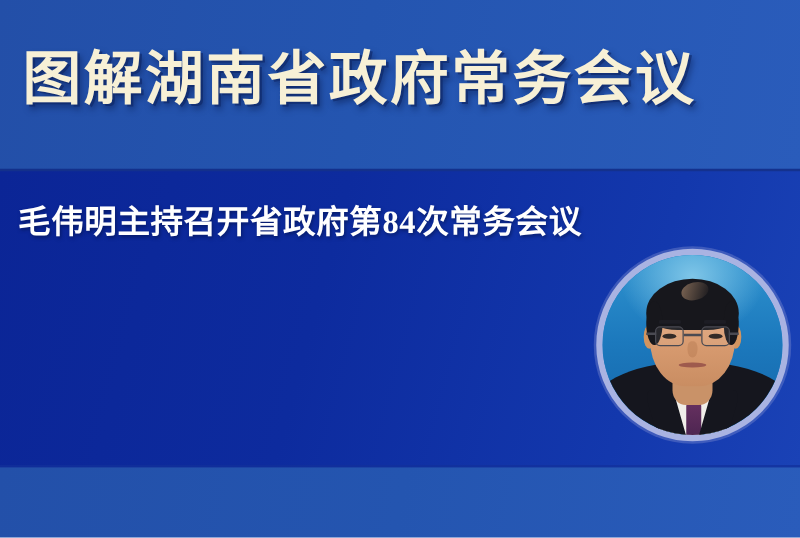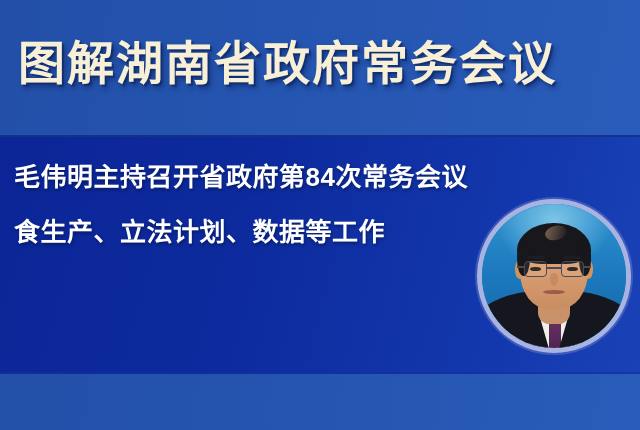--- a/index.html
+++ b/index.html
@@ -79,28 +79,29 @@
 
   .headline-block {
     position: absolute;
     left: 14px;
     top: 150px;
     width: 452px;
   }
 
   .headline-line {
     margin: 0;
-    font-family: Liberation Sans, sans-serif;
+    font-family: Liberation Serif, serif;
     font-weight: 700;
     font-size: 26px;
     line-height: 55px;
     letter-spacing: 0.5px;
     color: #ffffff;
     white-space: nowrap;
     text-shadow: 1px 2px 3px rgba(4, 16, 62, 0.55);
+    text-align: center;
   }
 
   
   .portrait {
     position: absolute;
     left: 477px;
     top: 199px;
     width: 154px;
     height: 154px;
     border-radius: 50%;
@@ -336,21 +337,20 @@
   <div class="title-wrap">
     <h1 class="poster-title">图解湖南省政府常务会议</h1>
   </div>
 
   <div class="band-divider"></div>
 
   <div class="band-body"></div>
 
   <div class="headline-block">
     <p class="headline-line">毛伟明主持召开省政府第84次常务会议</p>
-    <p class="headline-line">食生产、立法计划、数据等工作</p>
   </div>
 
   <div class="portrait">
     <div class="portrait-photo">
       <div class="p-suit"></div>
       <div class="p-shirt"></div>
       <div class="p-tie"></div>
       <div class="p-collar-l"></div>
       <div class="p-collar-r"></div>
       <div class="p-neck"></div>

